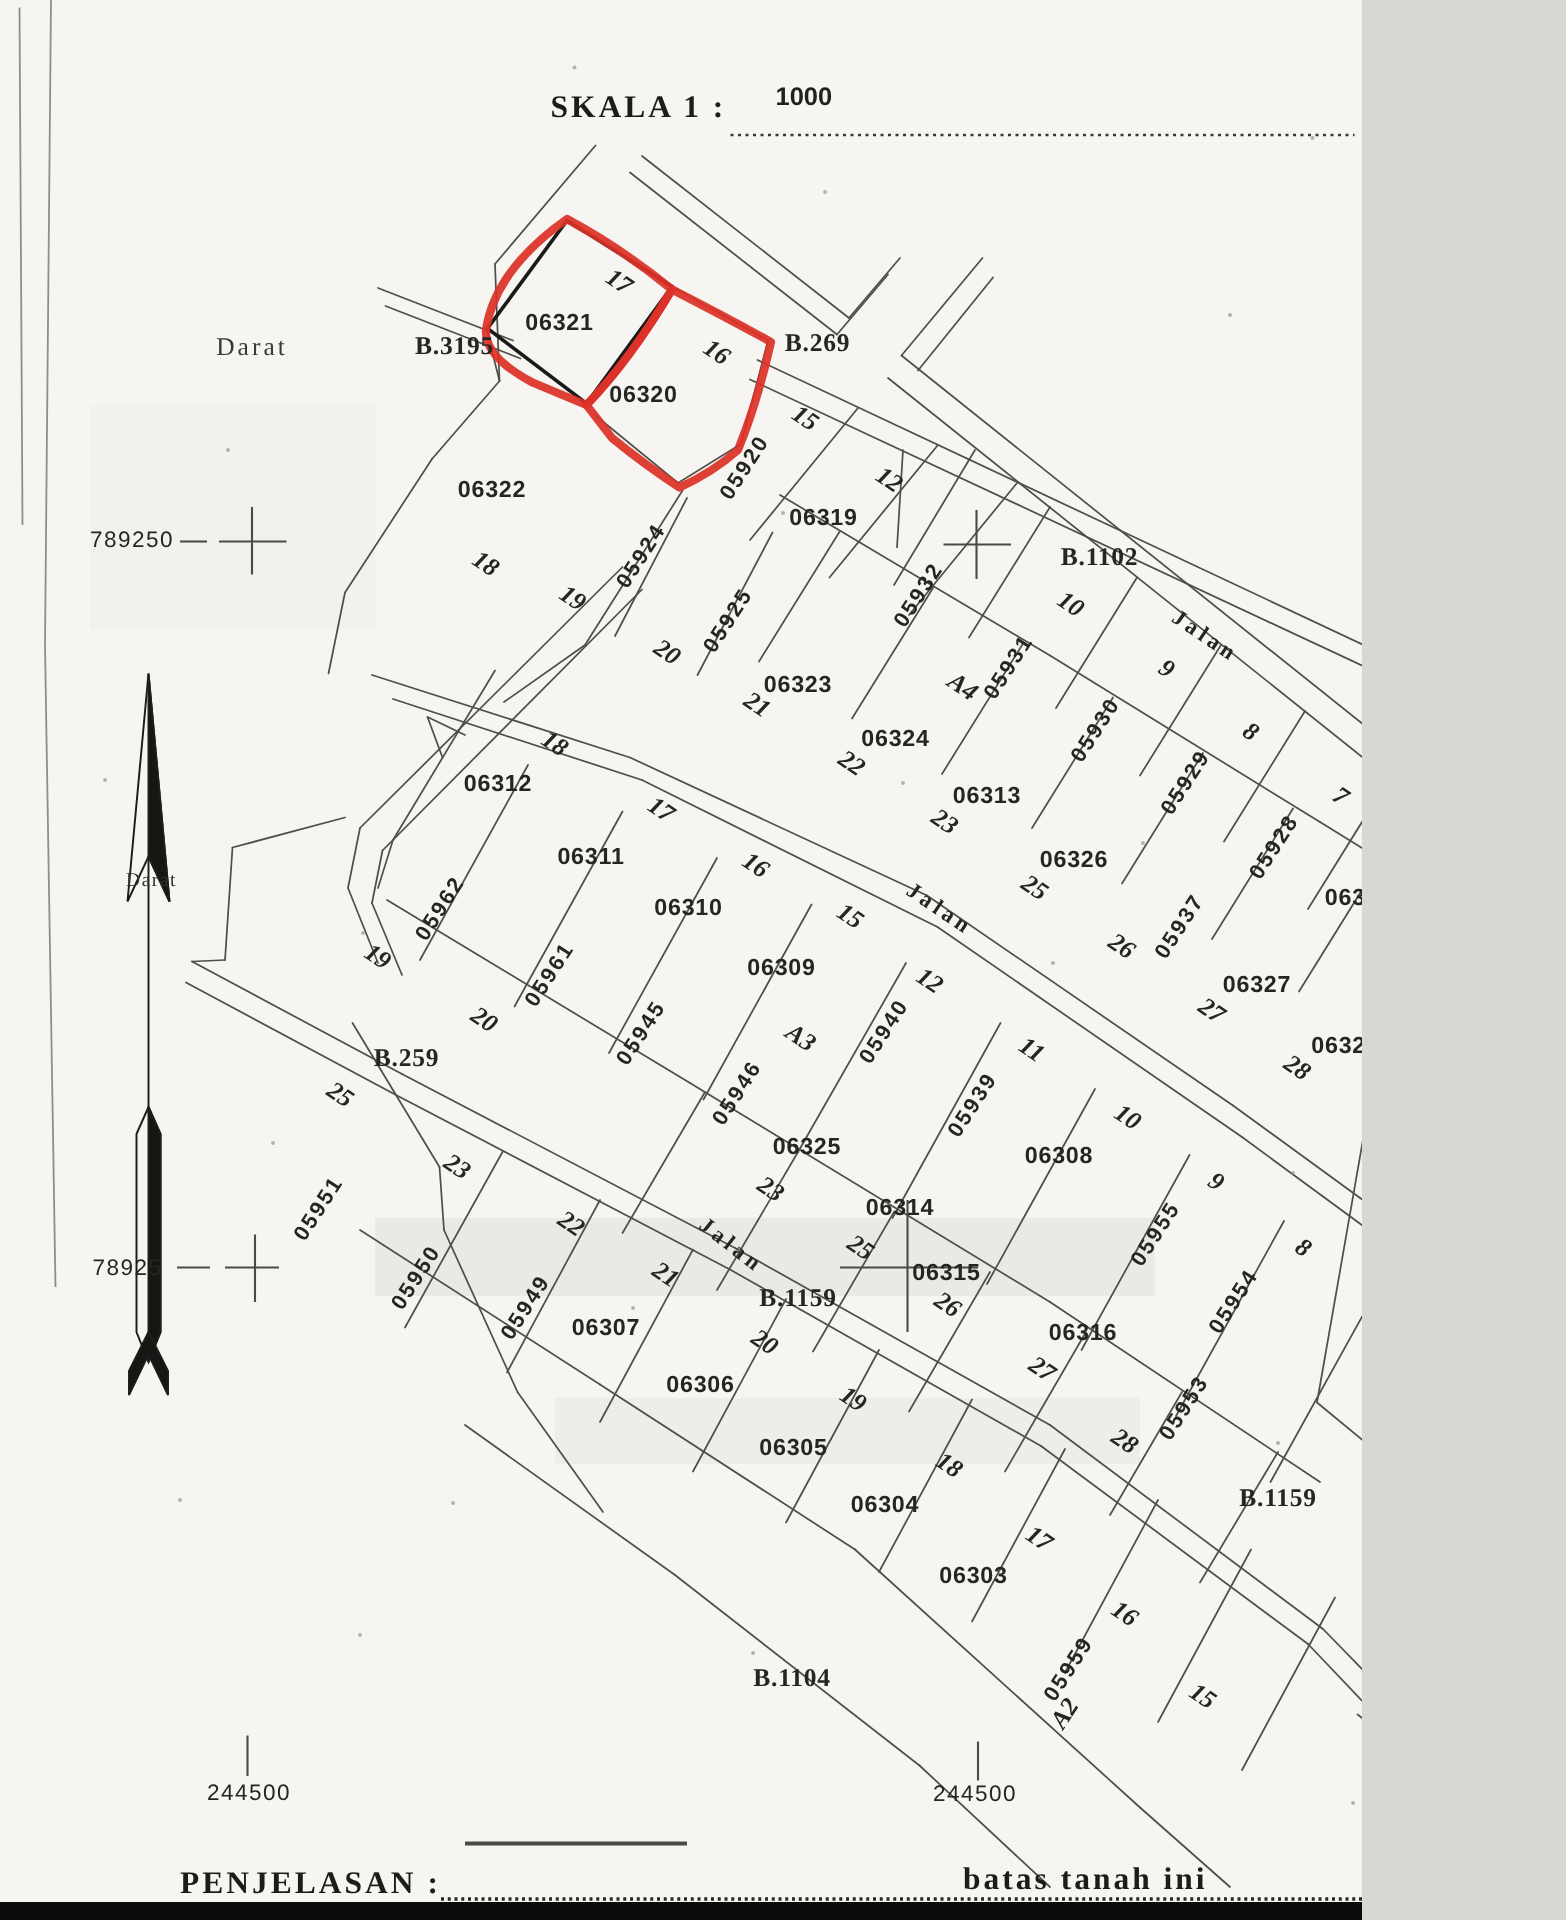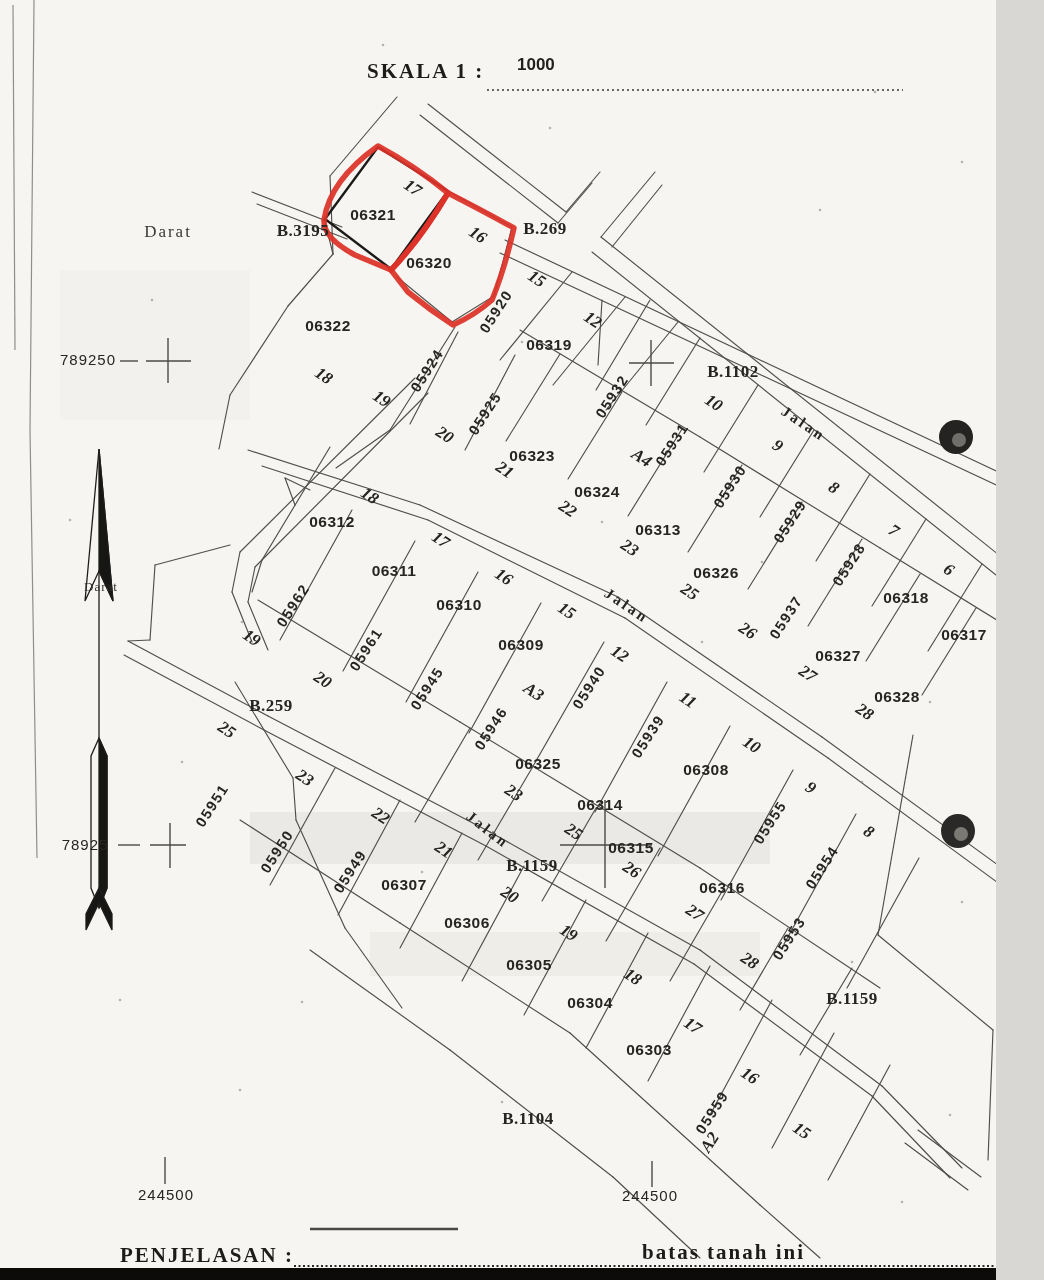--- a/index.html
+++ b/index.html
@@ -1,16 +1,16 @@
 <!DOCTYPE html>
 <html><head>
 <meta charset="utf-8">
 <style>
   html,body{margin:0;padding:0;background:#d8d7d3;}
-  .page{position:relative;width:996px;height:1280px;background:#f6f5f1;overflow:hidden;
+  .page{position:relative;width:908px;height:1280px;background:#f6f5f1;overflow:hidden;
         font-family:"Liberation Sans",sans-serif;}
   svg{display:block}
   .seg{stroke:#4f4e4a;stroke-width:1.15;stroke-linecap:round;fill:none}
   .dark{stroke:#1a1a1a;stroke-width:2.4;stroke-linecap:round;fill:none}
   .crossmark{stroke:#4a4a46;stroke-width:1.4;stroke-linecap:butt;fill:none}
   .red{stroke:#dc3228;stroke-width:5.5;fill:none;stroke-linejoin:round;stroke-linecap:round;opacity:.93}
   .lbl{fill:#262522;text-anchor:middle;dominant-baseline:middle}
   .parcel{font-size:15.5px;font-weight:600;letter-spacing:.5px}
   .plot{font-family:"Liberation Serif",serif;font-style:italic;font-weight:600;font-size:17px}
   .nib{font-size:14.5px;font-weight:600;letter-spacing:1.5px}

